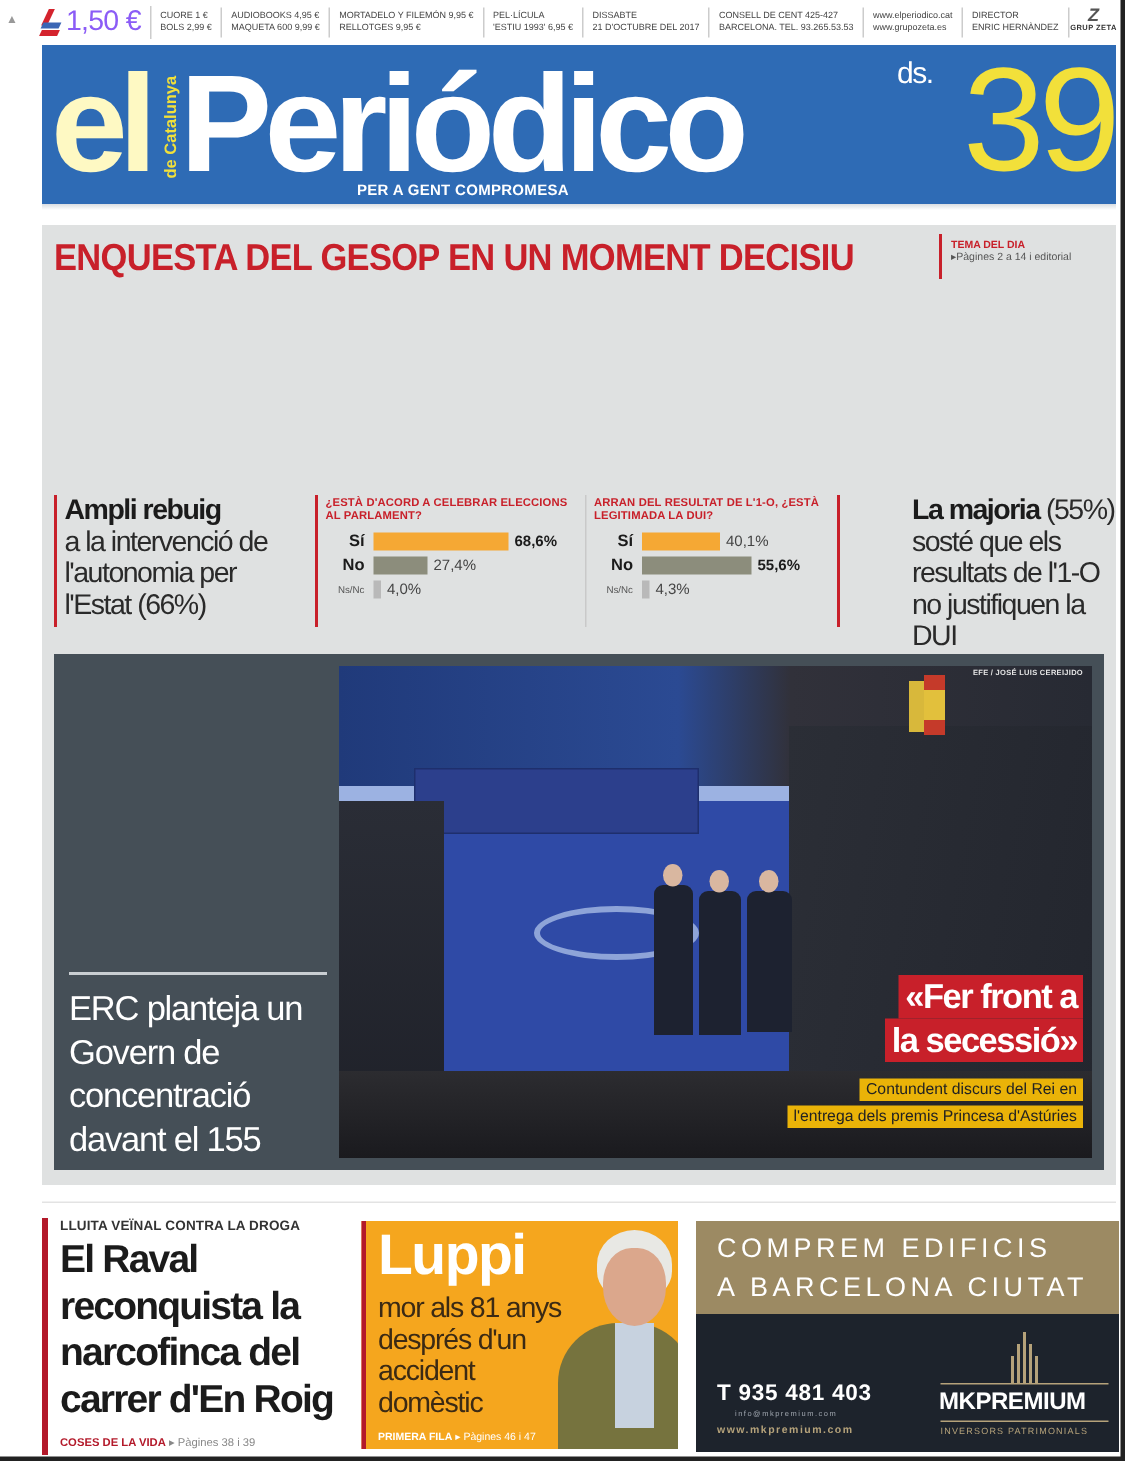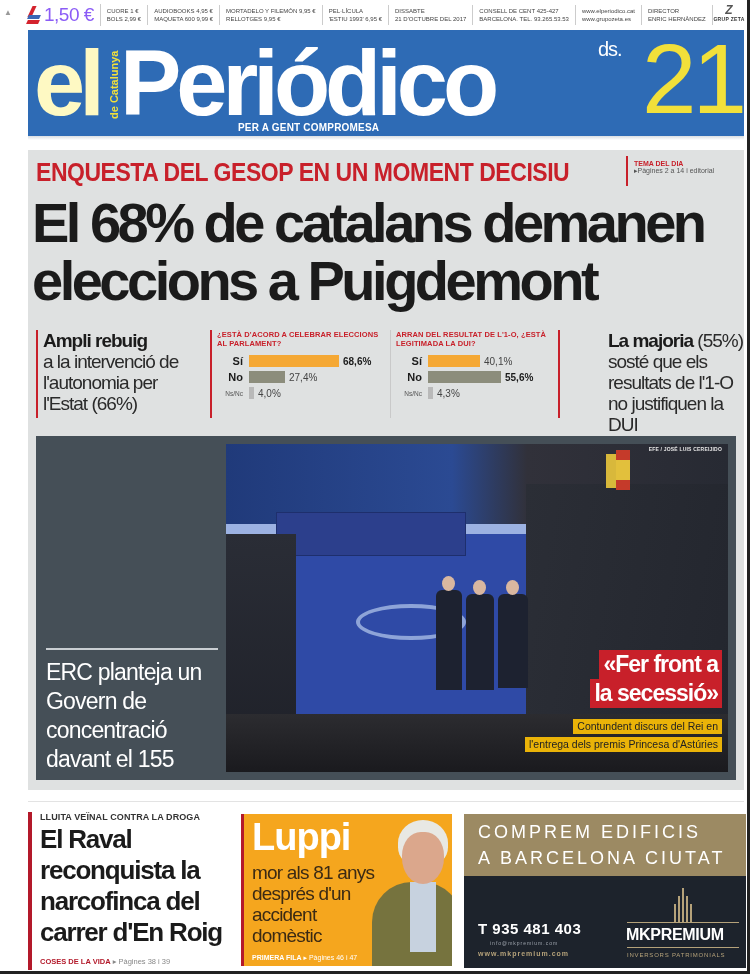--- a/index.html
+++ b/index.html
@@ -175,31 +175,30 @@
 </div>
 
 <div class="masthead">
   <span class="logo-el">el</span>
   <div class="logo-cat">
       <span>de Catalunya</span>
     </div>
   <span class="logo-rest">Periódico</span>
   <span class="tagline">PER A GENT COMPROMESA</span>
   <span class="day-abbr">ds.</span>
-  <span class="day-num">21</span>
+  <span class="day-num">39</span>
 </div>
 <div class="masthead-shadow"></div>
 
 <div class="story">
   <div class="kicker">ENQUESTA DEL GESOP EN UN MOMENT DECISIU</div>
   <div class="tema">
     <span class="t1">TEMA DEL DIA</span>
     <span class="t2">▸Pàgines 2 a 14 i editorial</span>
   </div>
-  <h1 class="headline">El 68% de catalans demanen eleccions a Puigdemont</h1>
 
   <div class="subrow">
     <div class="note note-left">
       <div class="b">Ampli rebuig</div>
       <div class="n">a la intervenció de l'autonomia per l'Estat (66%)</div>
     </div>
 
     <div class="poll poll1">
       <div class="poll-q">¿ESTÀ D'ACORD A CELEBRAR ELECCIONS AL PARLAMENT?</div>
       <div style="height:5px"></div>

